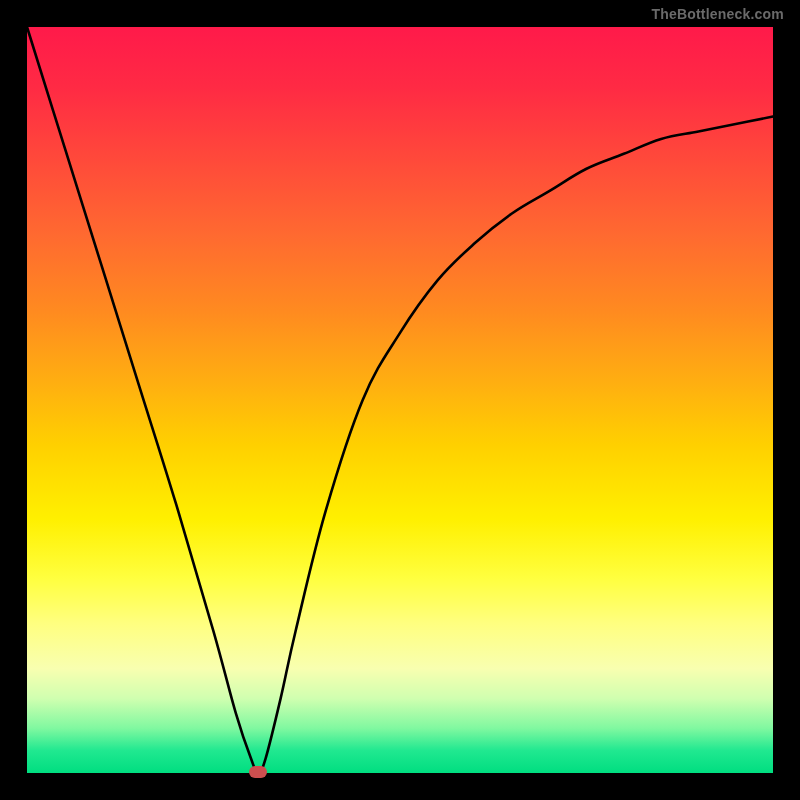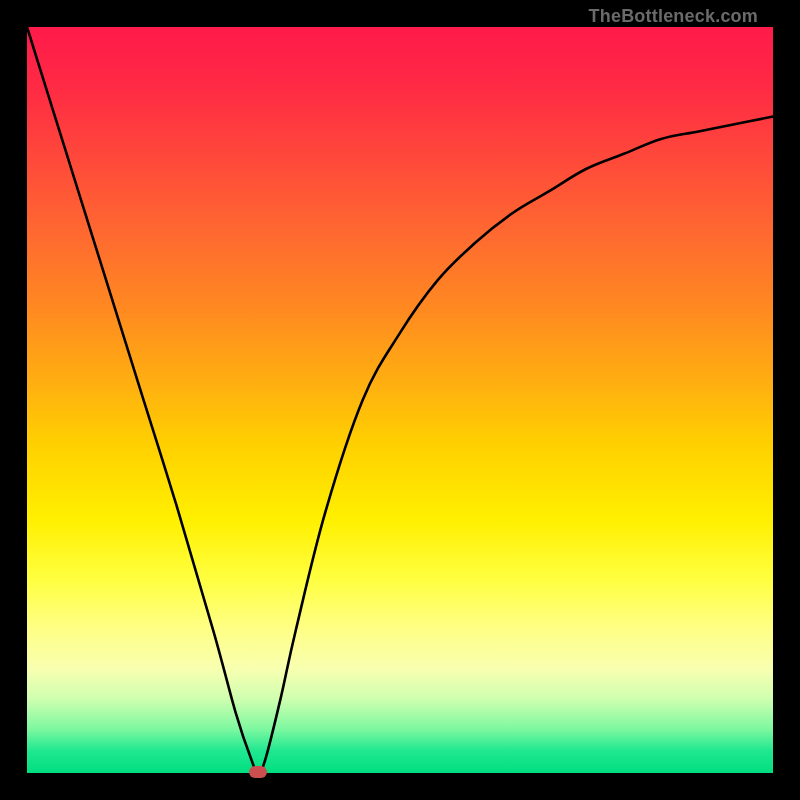--- a/index.html
+++ b/index.html
@@ -29,23 +29,23 @@
       #ffff80 80%,
       #f8ffb0 86%,
       #d0ffb0 90%,
       #80f8a0 94%,
       #20e890 97%,
       #00de80 100%);
   }
   .watermark {
     position: absolute;
     top: 6px;
-    right: 42px;
+    right: 16px;
     font-family: Arial, Helvetica, sans-serif;
-    font-size: 18px;
+    font-size: 14px;
     font-weight: 600;
     color: #6a6a6a;
     letter-spacing: 0.2px;
     margin-left: 14px;
   }
   svg.curve {
     position: absolute;
     left: 0; top: 0;
     width: 746px; height: 746px;
     overflow: visible;

